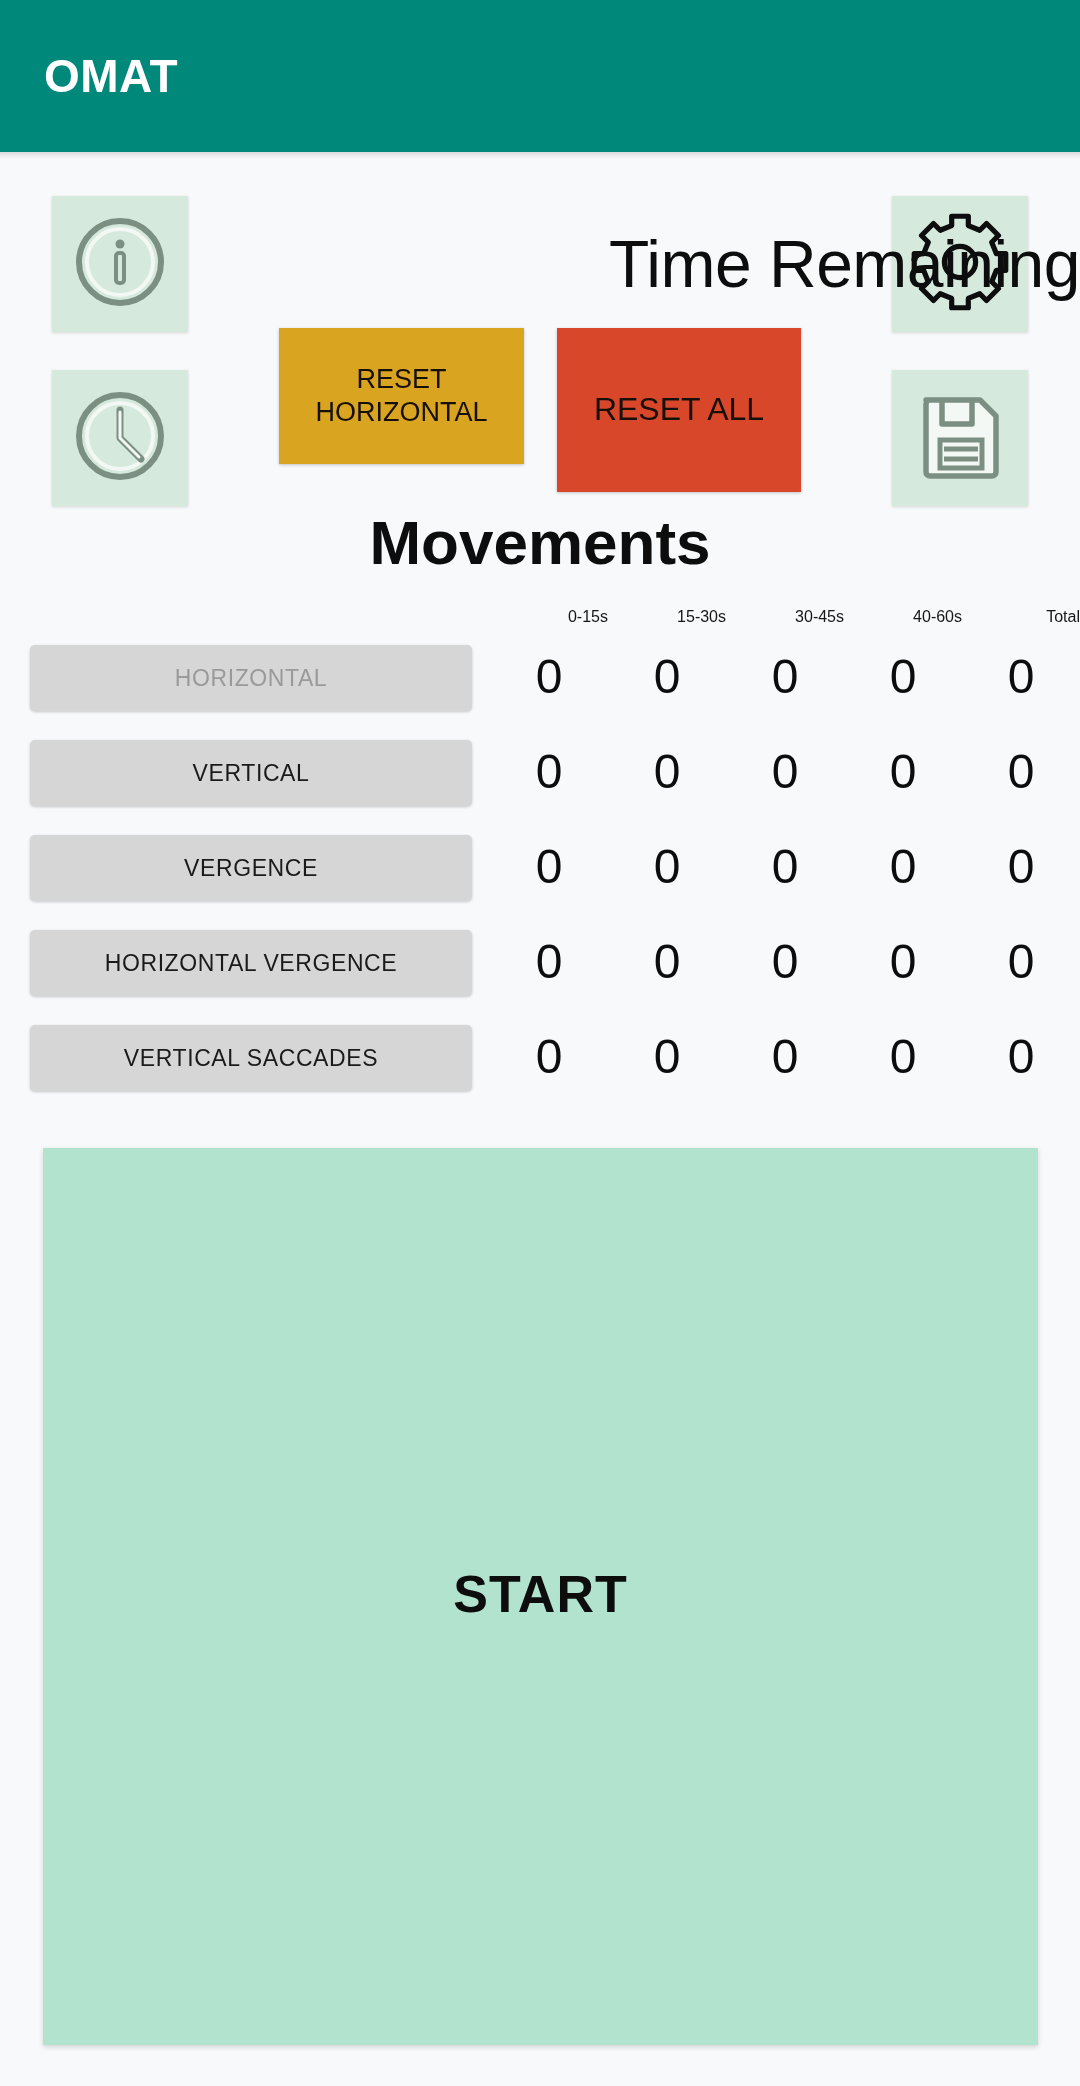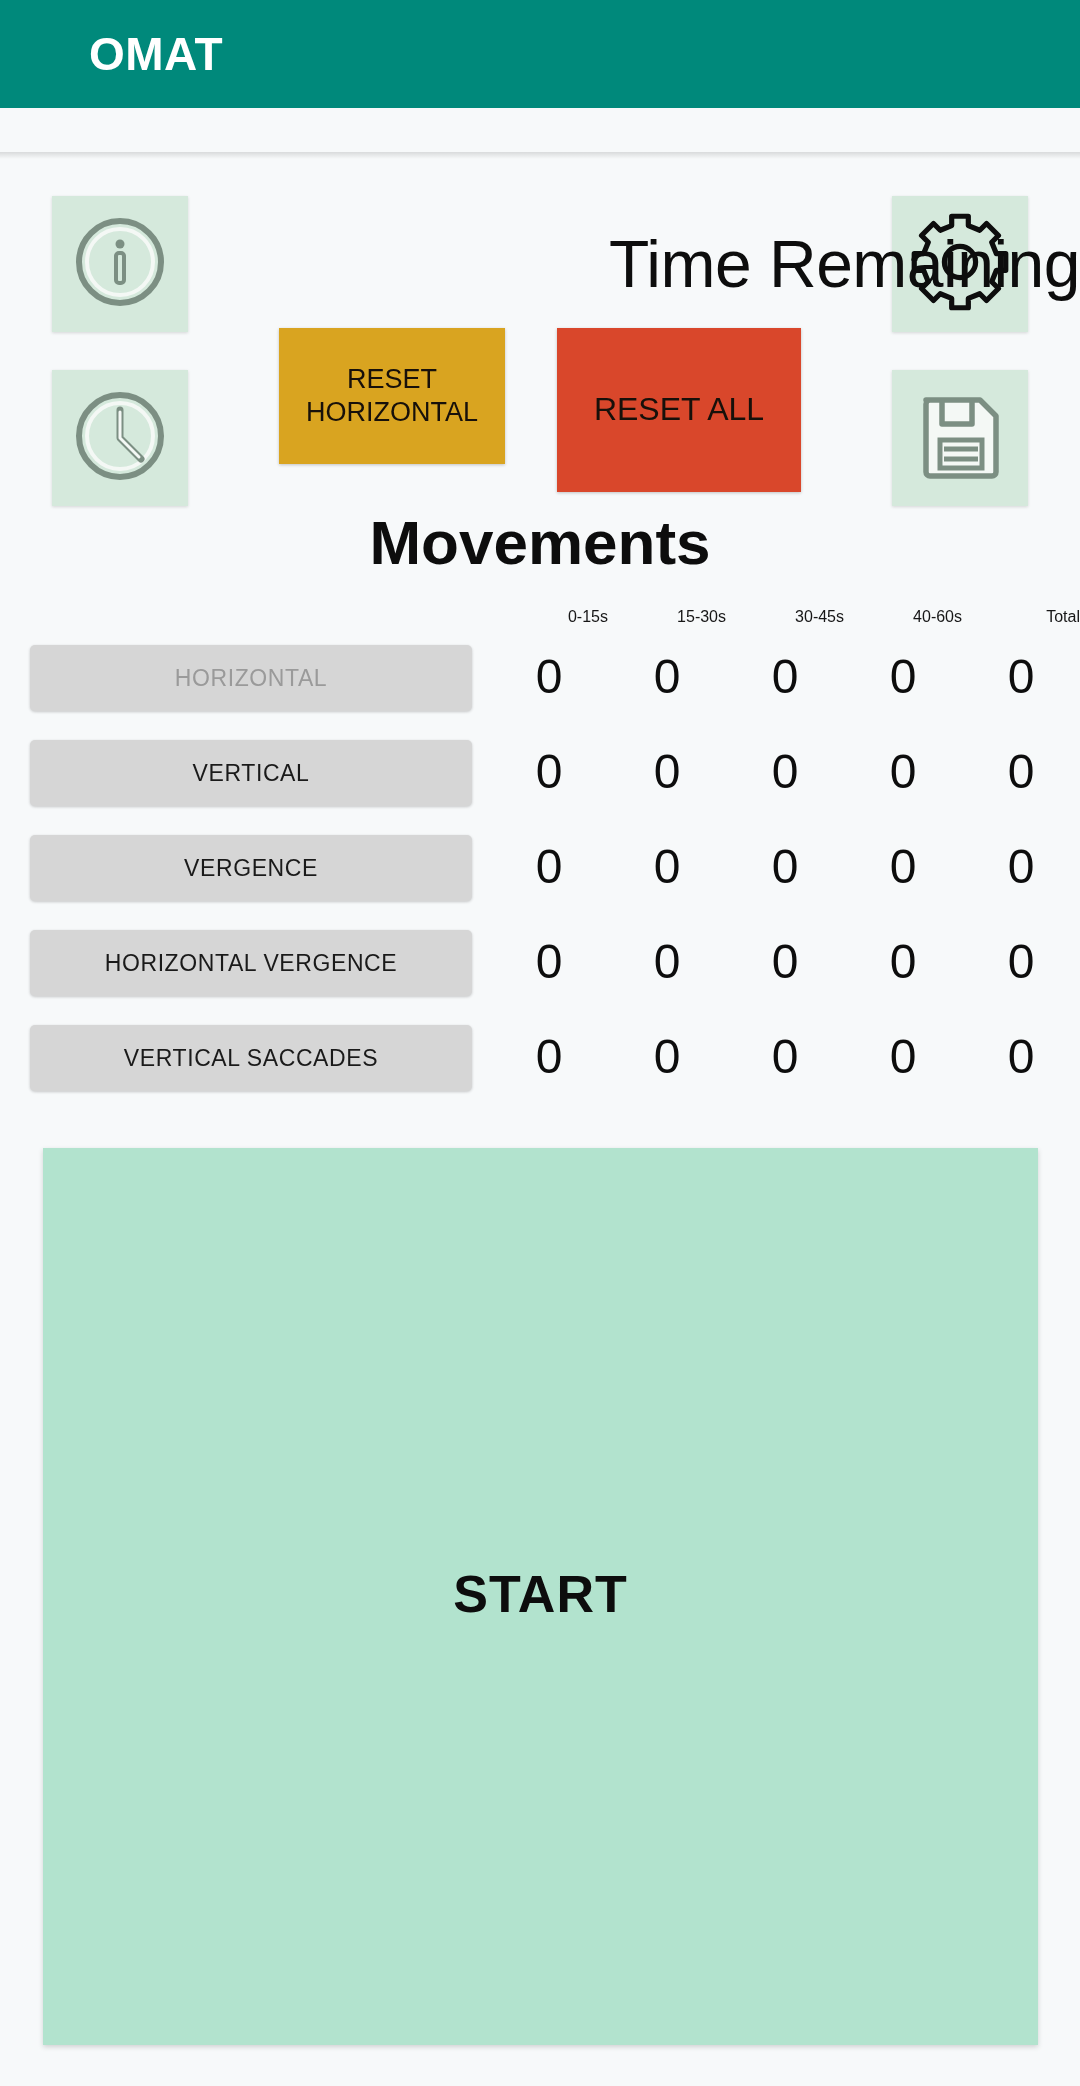--- a/index.html
+++ b/index.html
@@ -17,25 +17,24 @@
     width: 1080px;
     height: 2086px;
     background: #f7f9fa;
   }
 
   
   .appbar {
     position: absolute;
     left: 0; top: 0;
     width: 1080px;
-    height: 108px;
+    height: 152px;
     background: #00897b;
     display: flex;
     align-items: center;
-    padding-left: 45px;
   }
   .appbar-title {
     color: #ffffff;
     font-size: 46px;
     font-weight: bold;
     letter-spacing: 0.5px;
     margin-left: 44px;
     font-family: "Liberation Sans", sans-serif;
   }
   .appbar-shadow {
@@ -96,21 +95,21 @@
     text-align: center;
     cursor: pointer;
     box-shadow: 0 1px 3px rgba(0,0,0,0.22);
     display: flex;
     align-items: center;
     justify-content: center;
     padding: 0 8px;
   }
   #btn-reset-horizontal {
     left: 279px; top: 328px;
-    width: 226px; height: 136px;
+    width: 245px; height: 136px;
     background: #d9a420;
   }
   #btn-reset-all {
     left: 557px; top: 328px;
     width: 244px; height: 164px;
     background: #d9472b;
     font-size: 32px;
   }
 
   

